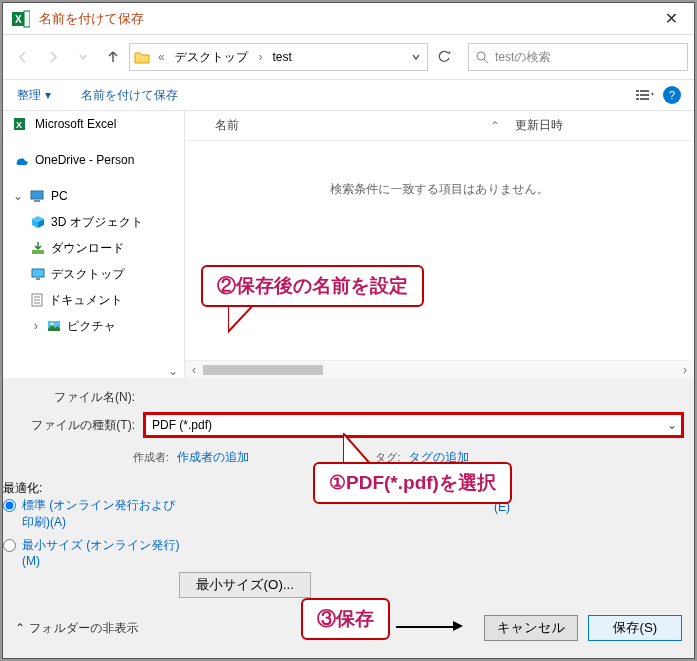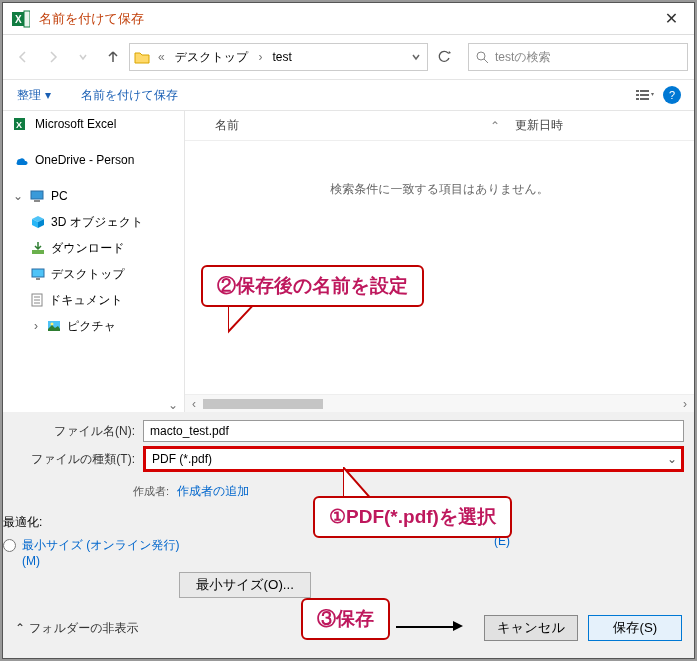--- a/index.html
+++ b/index.html
@@ -266,41 +266,48 @@
 
     <div class="callout" style="top:154px; left:198px;">②保存後の名前を設定</div>
     <svg style="position:absolute; top:189px; left:225px; z-index:49;" width="40" height="36">
         <polygon points="0,0 30,0 0,32" fill="#fff" stroke="#c00000" stroke-width="2"></polygon>
       </svg>
   </div>
 
   <div class="lower" style="position:relative;">
     <div class="row">
       <span class="lbl">ファイル名(N):</span>
-      <input class="text" type="text" value="macto_test.pdf" style="">
     </div>
     <div class="row">
       <span class="lbl">ファイルの種類(T):</span>
       <div class="drop red">
         <span class="v">PDF (*.pdf)</span>
         <span class="dd">⌄</span>
       </div>
     </div>
     <div class="row multi-col" style="margin-top:4px;">
       <div class="col" style="display:flex; align-items:center;">
         <span class="lblsmall">作成者:</span>
         <span class="link">作成者の追加</span>
       </div>
+      <div class="col" style="display:flex; align-items:center;">
+        <span class="lblsmall" style="width:60px;">タグ:</span>
+        <span class="link">タグの追加</span>
+      </div>
     </div>
 
     <div style="display:flex; margin-top:10px;">
       <div style="flex:1;">
         <div style="display:flex;flex-direction:column;">
           <span class="lblsmall">最適化:</span>
           <div>
+            <label class="radio-row">
+              <input type="radio" name="opt" checked="" style="">
+              <span class="rlabel">標準 (オンライン発行および印刷)(A)</span>
+            </label>
             <label class="radio-row" style="margin-top:6px;">
               <input type="radio" name="opt" style="">
               <span class="rlabel">最小サイズ (オンライン発行)(M)</span>
             </label>
           </div>
         </div>
       </div>
       <div style="width:200px; padding-top:20px;">
         <span class="link">(E)</span>
       </div>

